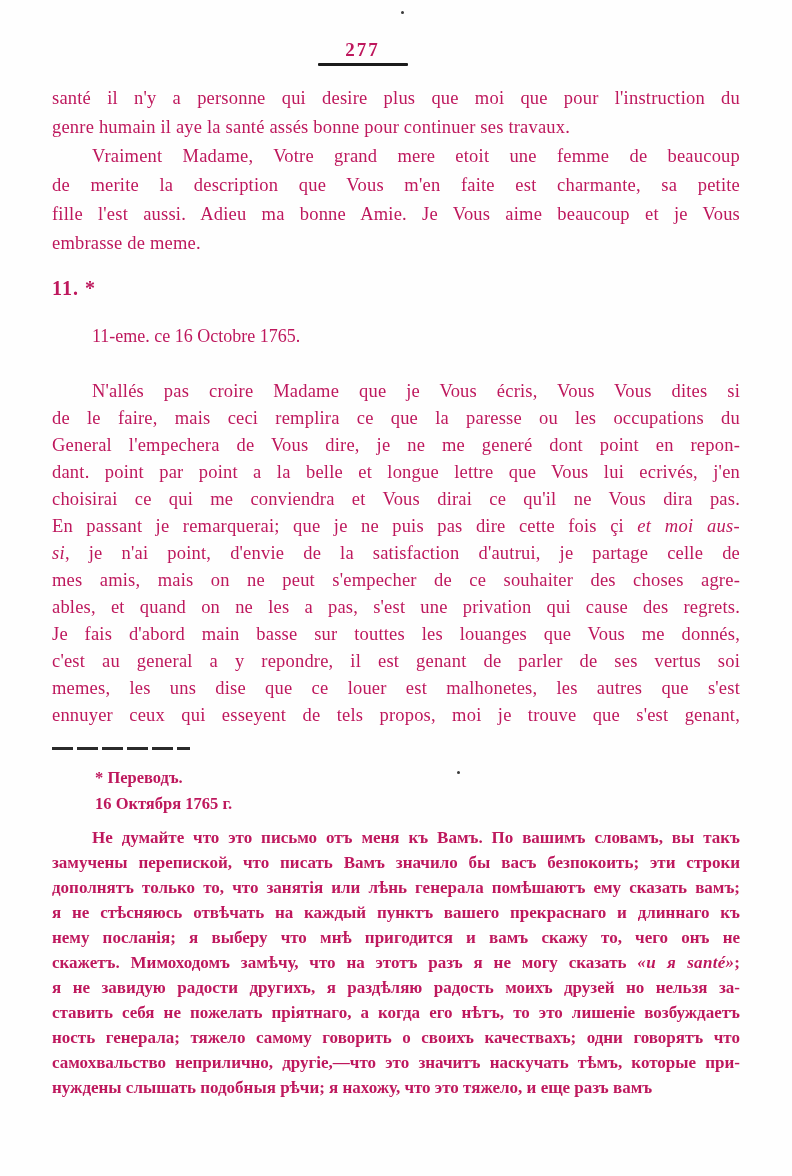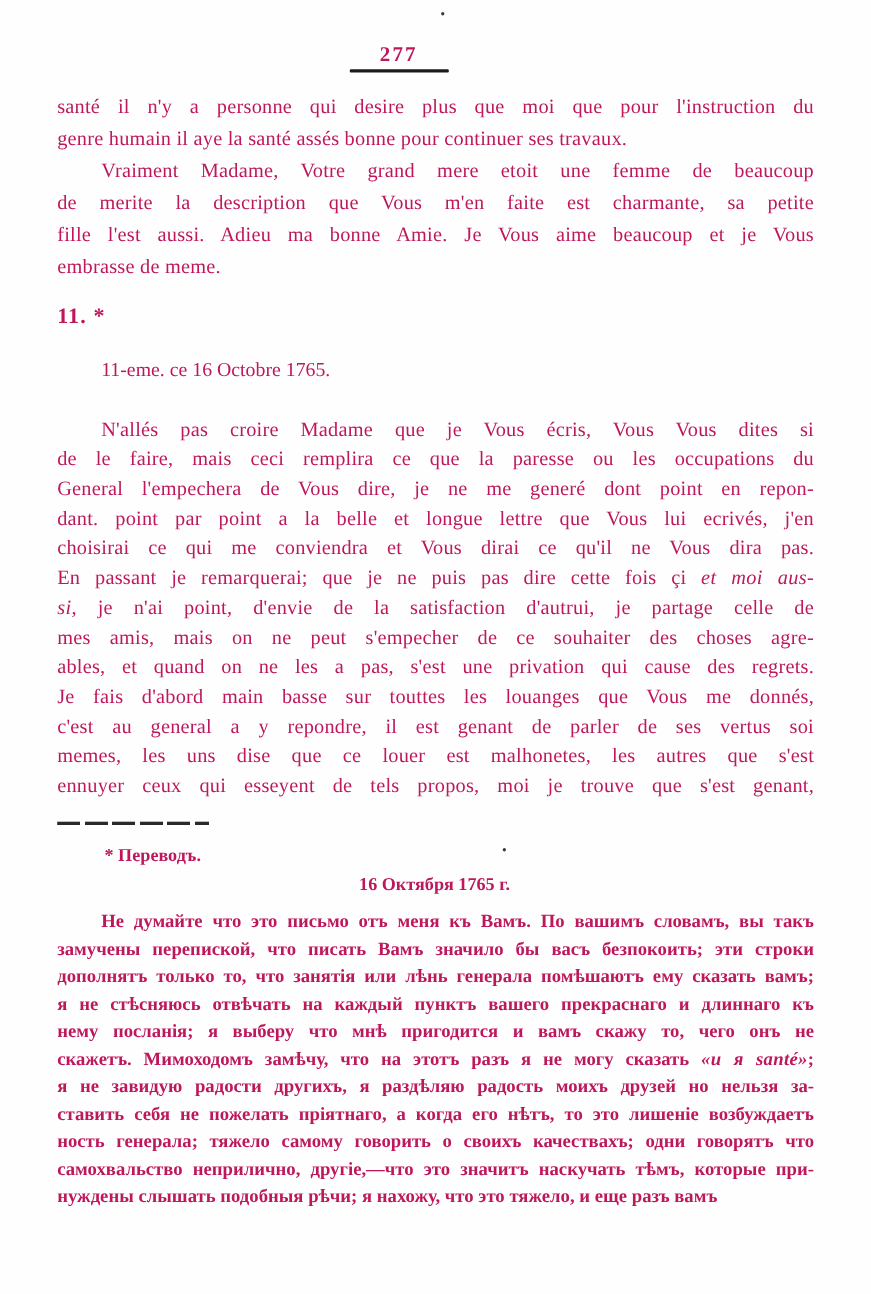--- a/index.html
+++ b/index.html
@@ -47,21 +47,21 @@
   .fn-sep{
     top:747px;left:52px;width:138px;height:2.5px;
     background:repeating-linear-gradient(90deg,#2a2a2a 0 21px,transparent 21px 25px);
   }
   .fn-marker{
     top:767px;left:95px;width:600px;height:22px;
     font-size:16.5px;font-weight:bold;line-height:22px;
   }
   .fn-date{
     top:793px;left:95px;width:600px;height:22px;
-    font-size:16.5px;font-weight:bold;line-height:22px;text-align:center;
+    font-size:16.5px;font-weight:bold;line-height:22px;
   }
   .ru{top:825px;font-size:17px;font-weight:bold;line-height:25px;}
   .ink-dot{
     width:3px;height:3px;border-radius:50%;
     background:#3a3a3a;
   }
   .dot-top{top:11px;left:401px;}
   .dot-fn{top:771px;left:457px;}
   i{letter-spacing:.3px;}
 </style>

